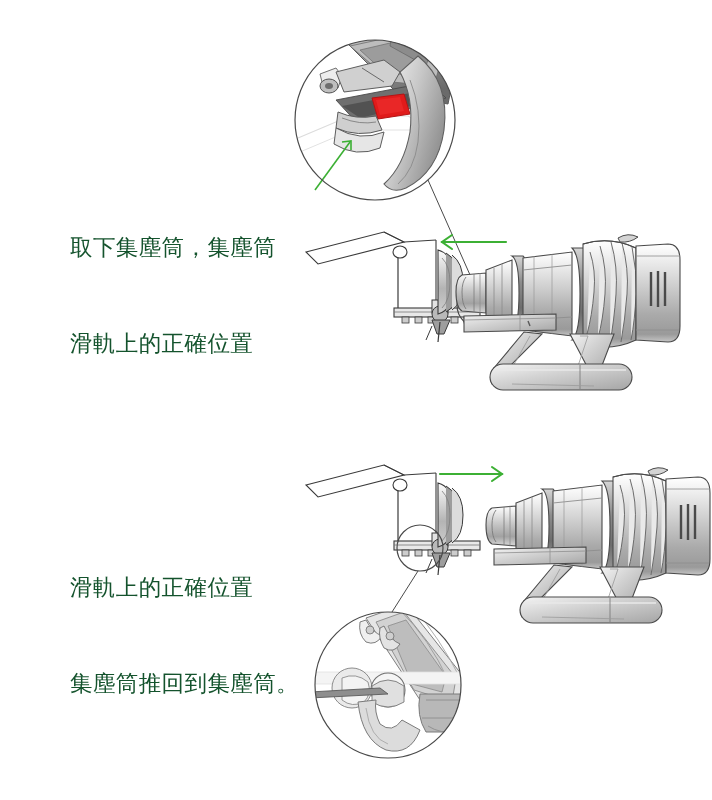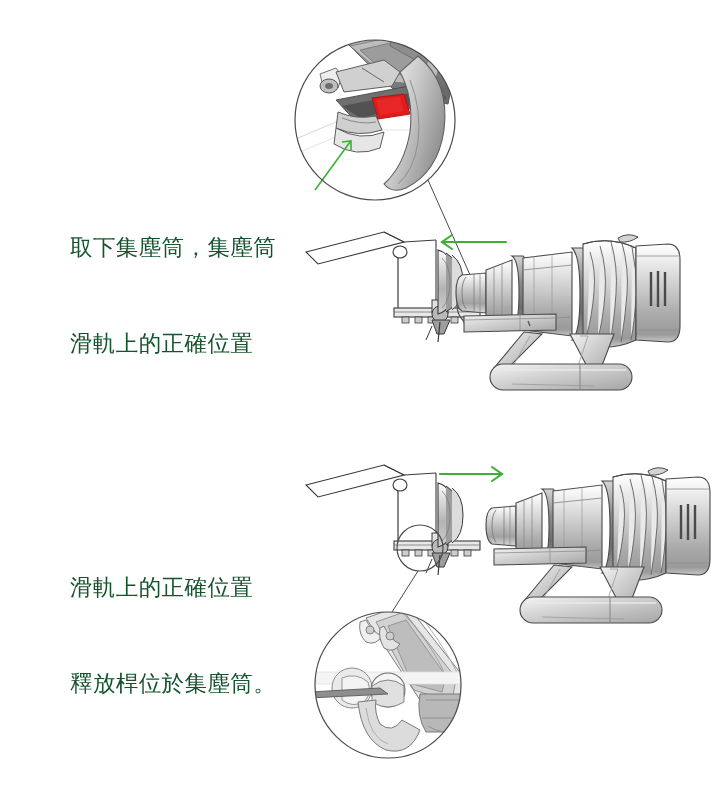--- a/index.html
+++ b/index.html
@@ -237,21 +237,21 @@
           <path d="M216 350 L346 350" stroke="#e8e8e8" stroke-width="1.6" fill="none"></path>
           <line x1="300" y1="345" x2="300" y2="369" stroke="#7d7d7d" stroke-width="0.9"></line>
           <path d="M232 364 L314 366" stroke="#9b9b9b" stroke-width="0.8" fill="none"></path>
         </g>
       </g>
     </svg>
   </div>
 
   <div class="instr" id="instr-2">
     <span class="ln">滑軌上的正確位置</span>
-    <span class="ln">釋放桿位於集塵筒。</span>
+    <span class="ln">集塵筒推回到集塵筒。</span>
   </div>
 
   <div class="figure" id="figure-bottom">
     <svg class="fig-svg" width="420" height="330" viewBox="0 0 420 330" xmlns="http://www.w3.org/2000/svg">
       <defs>
         <clipPath id="clipBotInset">
             <circle cx="108" cy="235" r="73"></circle>
           </clipPath>
       </defs>
 

